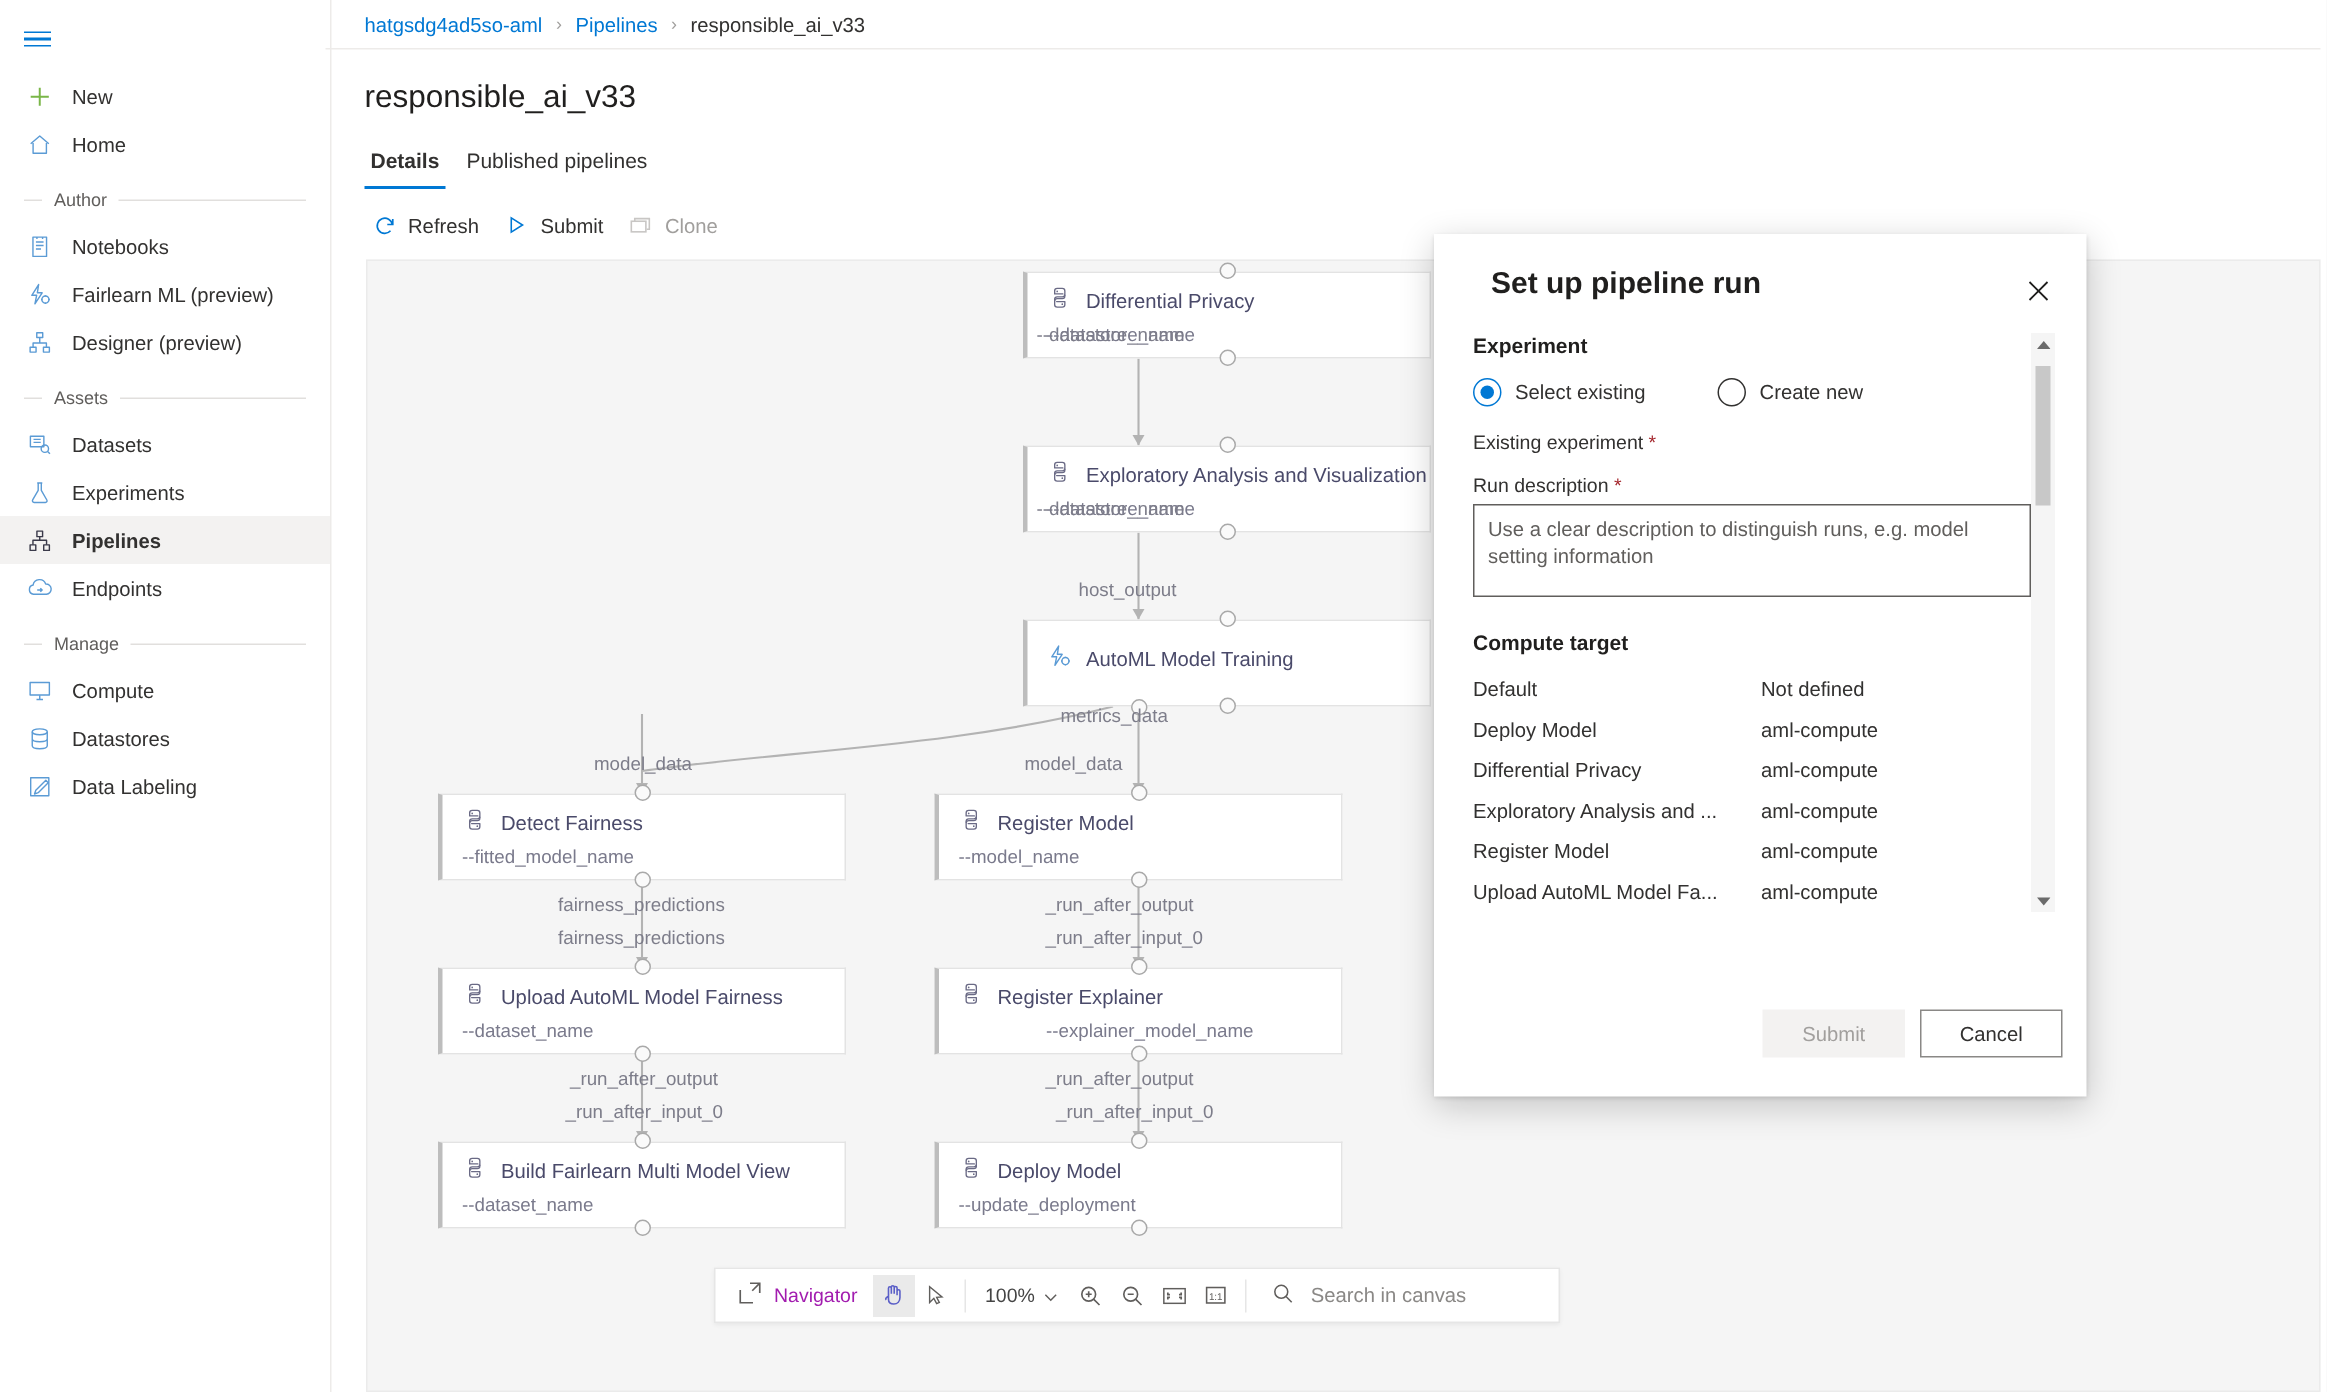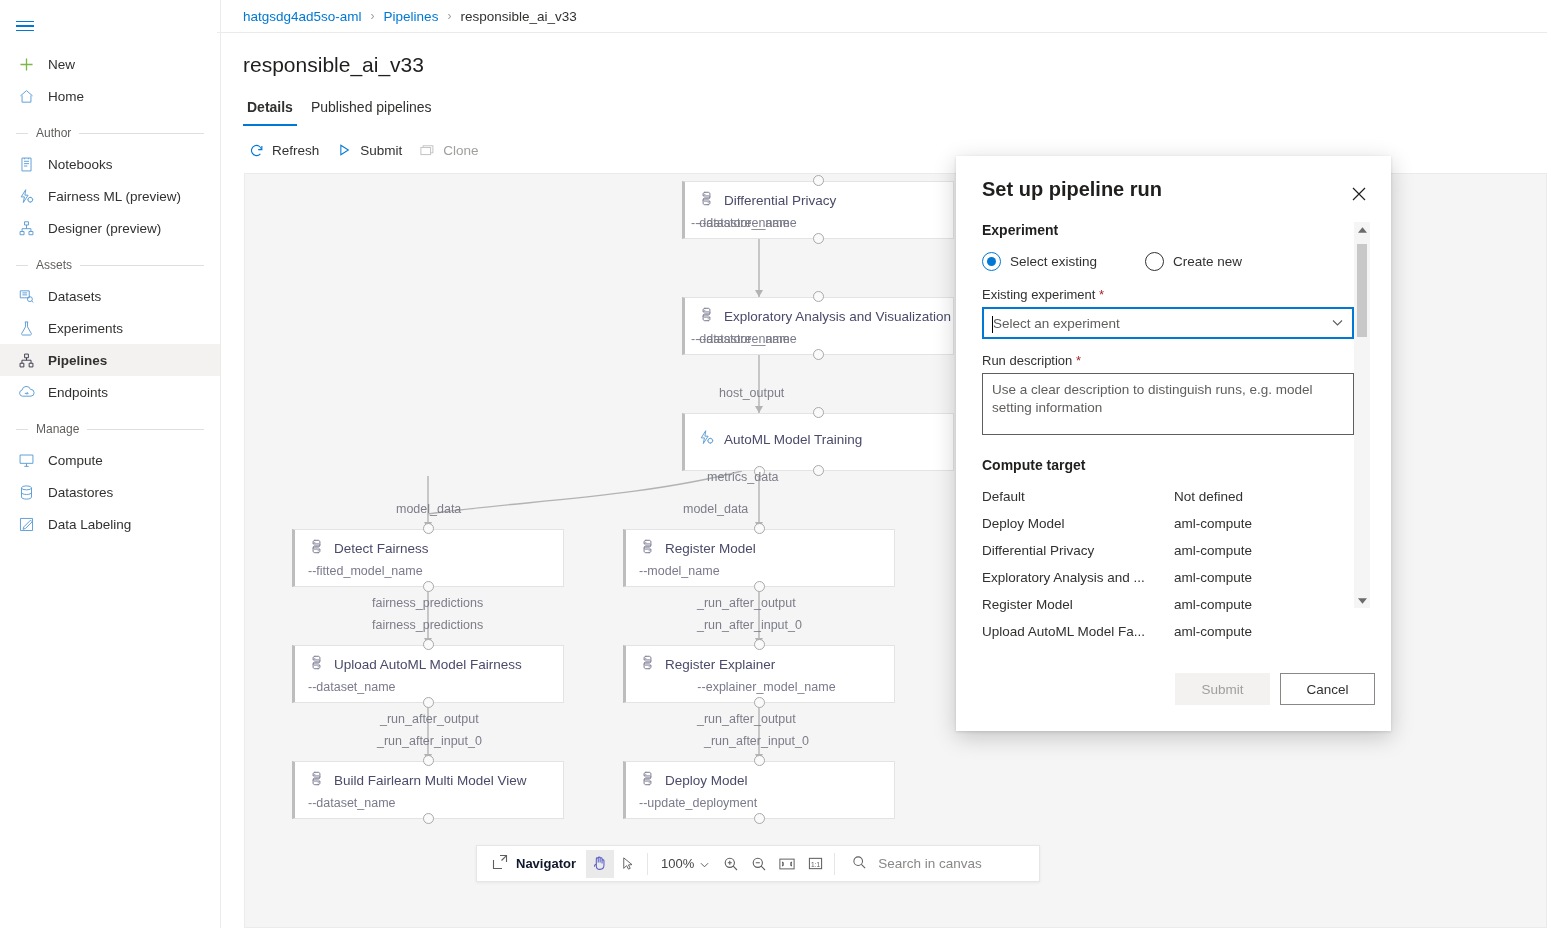--- a/index.html
+++ b/index.html
@@ -65,35 +65,35 @@
   .port { position:absolute; width:11px; height:11px; border-radius:50%;
     background:#fafafa; border:1px solid #a9a9a9; }
   .elabel { position:absolute; font-size:12.5px; color:#7d7d8a; white-space:nowrap; }
 
   
   #toolbar { position:absolute; left:259px; top:845px; width:564px; height:37px;
     background:#fff; border:1px solid #e6e6e6; display:flex; align-items:center;
     box-shadow:0 1px 3px rgba(0,0,0,.06); }
   .tb { display:flex; align-items:center; justify-content:center; cursor:pointer; }
   #toolbar .navi { gap:8px; padding:0 10px; height:29px; margin-left:5px; }
-  #toolbar .navi span { font-size:13px; color:#0f172a;font-weight:bold; }
+  #toolbar .navi span { font-size:13px; color:#a21caf; }
   .tb.sq { width:28px; height:28px; }
   .tb.sq.on { background:#eaeaea; }
   .divider { width:1px; height:22px; background:#e6e6e6; margin:0 5px; }
   .zoomsel { display:flex; align-items:center; gap:6px; padding:0 8px; height:28px;
     cursor:pointer; font-size:13px; color:#444; }
   .searchbox { display:flex; align-items:center; gap:9px; flex:1; padding-left:12px; }
   .searchbox input { border:0; outline:0; font-family:inherit; font-size:13.5px;
     color:#1d4ed8; background:transparent; width:160px; }
   .searchbox input::placeholder { color:#8a8886; }
   #dialog { position:absolute; left:739px; top:156px; width:435px; height:575px;
     background:#fff; box-shadow:0 6px 22px rgba(0,0,0,.20), 0 1px 3px rgba(0,0,0,.12); }
   #dlg-head { display:flex; align-items:flex-start; justify-content:space-between;
     padding:22px 16px 0 26px; }
-  #dlg-title { font-size:20px; font-weight:600; color:#201f1e; }
+  #dlg-title { font-size:20px; font-weight:600; color:#201f1e;margin-left:12px; }
   #dlg-close { width:32px; height:32px; display:flex; align-items:center;
     justify-content:center; cursor:pointer; color:#201f1e; font-size:15px; }
 
   #dlg-body { position:absolute; left:26px; top:66px; width:372px; height:386px; }
   #dlg-scroll { position:absolute; right:-16px; top:0; width:16px; height:386px;
     background:#f5f5f5; }
   #dlg-scroll .arw { height:15px; display:flex; align-items:center;
     justify-content:center; cursor:pointer; color:#6b6b6b; font-size:8px; }
   #dlg-scroll .thumb { position:absolute; left:3px; top:22px; width:10px; height:93px;
     background:#c8c8c8; cursor:pointer; }
@@ -170,21 +170,21 @@
         <span class="nav-label">Notebooks</span>
       </div>
       <div class="nav-item">
         <span class="nav-ico">
           <svg width="17" height="17" viewBox="0 0 18 18" fill="none" stroke="#5b9bd5" stroke-width="1" stroke-linejoin="round">
             <path d="M8.2 1.8 3.4 9.4h3.4l-1.2 6 5.1-7.8H7.3z"></path>
             <circle cx="13" cy="12.4" r="2.5"></circle>
             <path d="M13 9.3v1M13 14.5v1M9.9 12.4h1M15.1 12.4h1"></path>
           </svg>
         </span>
-        <span class="nav-label">Fairness ML (preview)</span>
+        <span class="nav-label">Fairlearn ML (preview)</span>
       </div>
       <div class="nav-item">
         <span class="nav-ico">
           <svg width="17" height="17" viewBox="0 0 18 18" fill="none" stroke="#5b9bd5" stroke-width="1" stroke-linejoin="round">
             <rect x="6.9" y="1.9" width="4.2" height="3.4"></rect>
             <rect x="2.2" y="12.2" width="4.2" height="3.4"></rect>
             <rect x="11.6" y="12.2" width="4.2" height="3.4"></rect>
             <path d="M9 5.3v3.9M4.3 12.2V9.2h9.4v3"></path>
           </svg>
         </span>
@@ -569,29 +569,20 @@
           <div class="radio">
             <span class="rdot"></span>
             <span>Create new</span>
           </div>
         </div>
 
       <div class="fld-label">
         <span>Existing experiment</span>
         <span class="req">*</span>
       </div>
-      <div class="combo">
-        <span class="caretblink"></span>
-        <span class="ph">Select an experiment</span>
-        <span class="caret">
-          <svg width="11" height="7" viewBox="0 0 11 7" fill="none" stroke="#605e5c" stroke-width="1.1">
-              <path d="M1 1l4.5 4.5L10 1"></path>
-            </svg>
-        </span>
-      </div>
 
       <div class="fld-label" style="margin-top:14px;">
         <span>Run description</span>
         <span class="req">*</span>
       </div>
       <div class="ta">
         <span class="ph">Use a clear description to distinguish runs, e.g. model setting information</span>
       </div>
 
       <div class="ct-h">Compute target</div>

